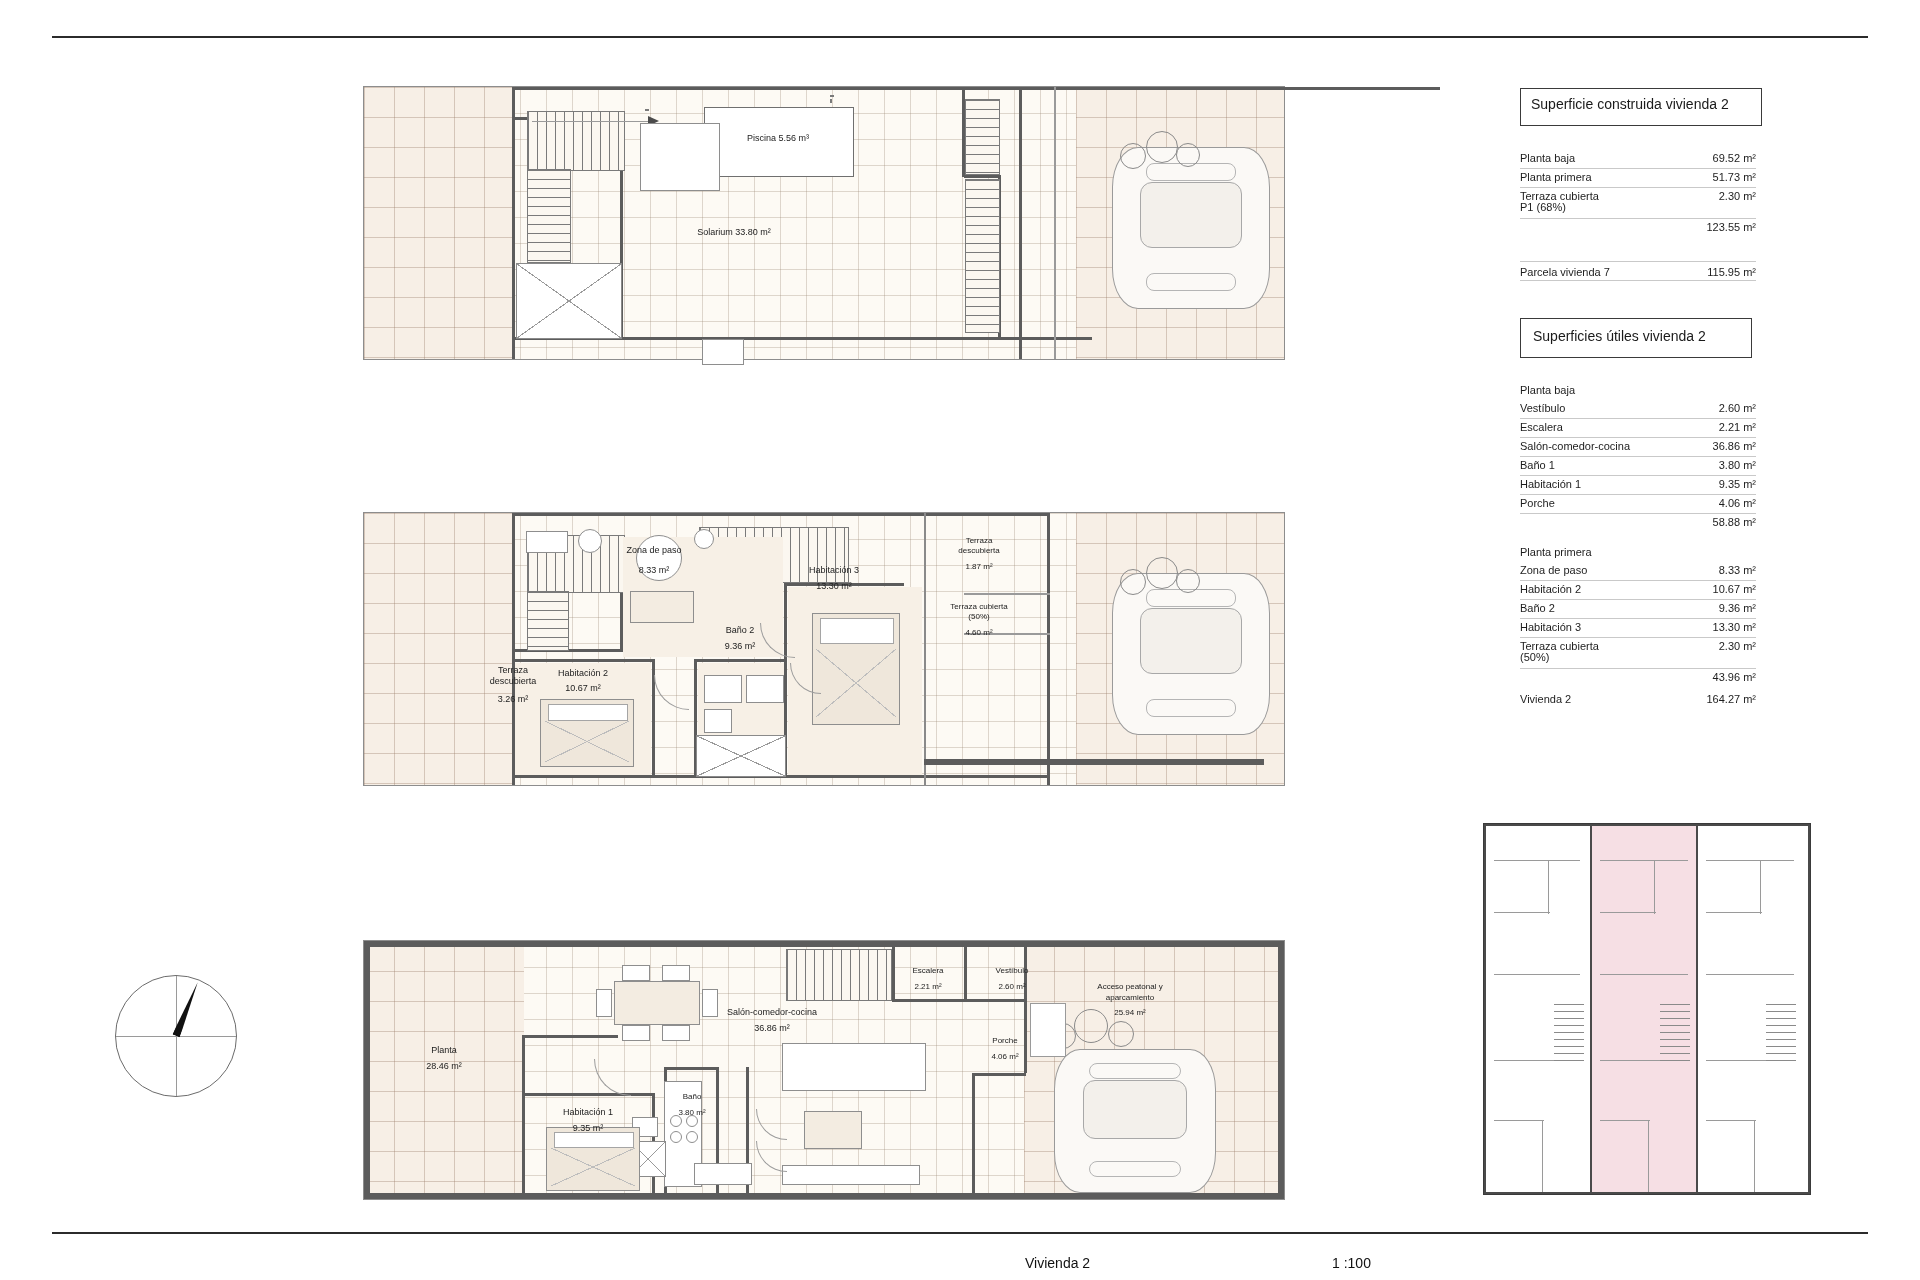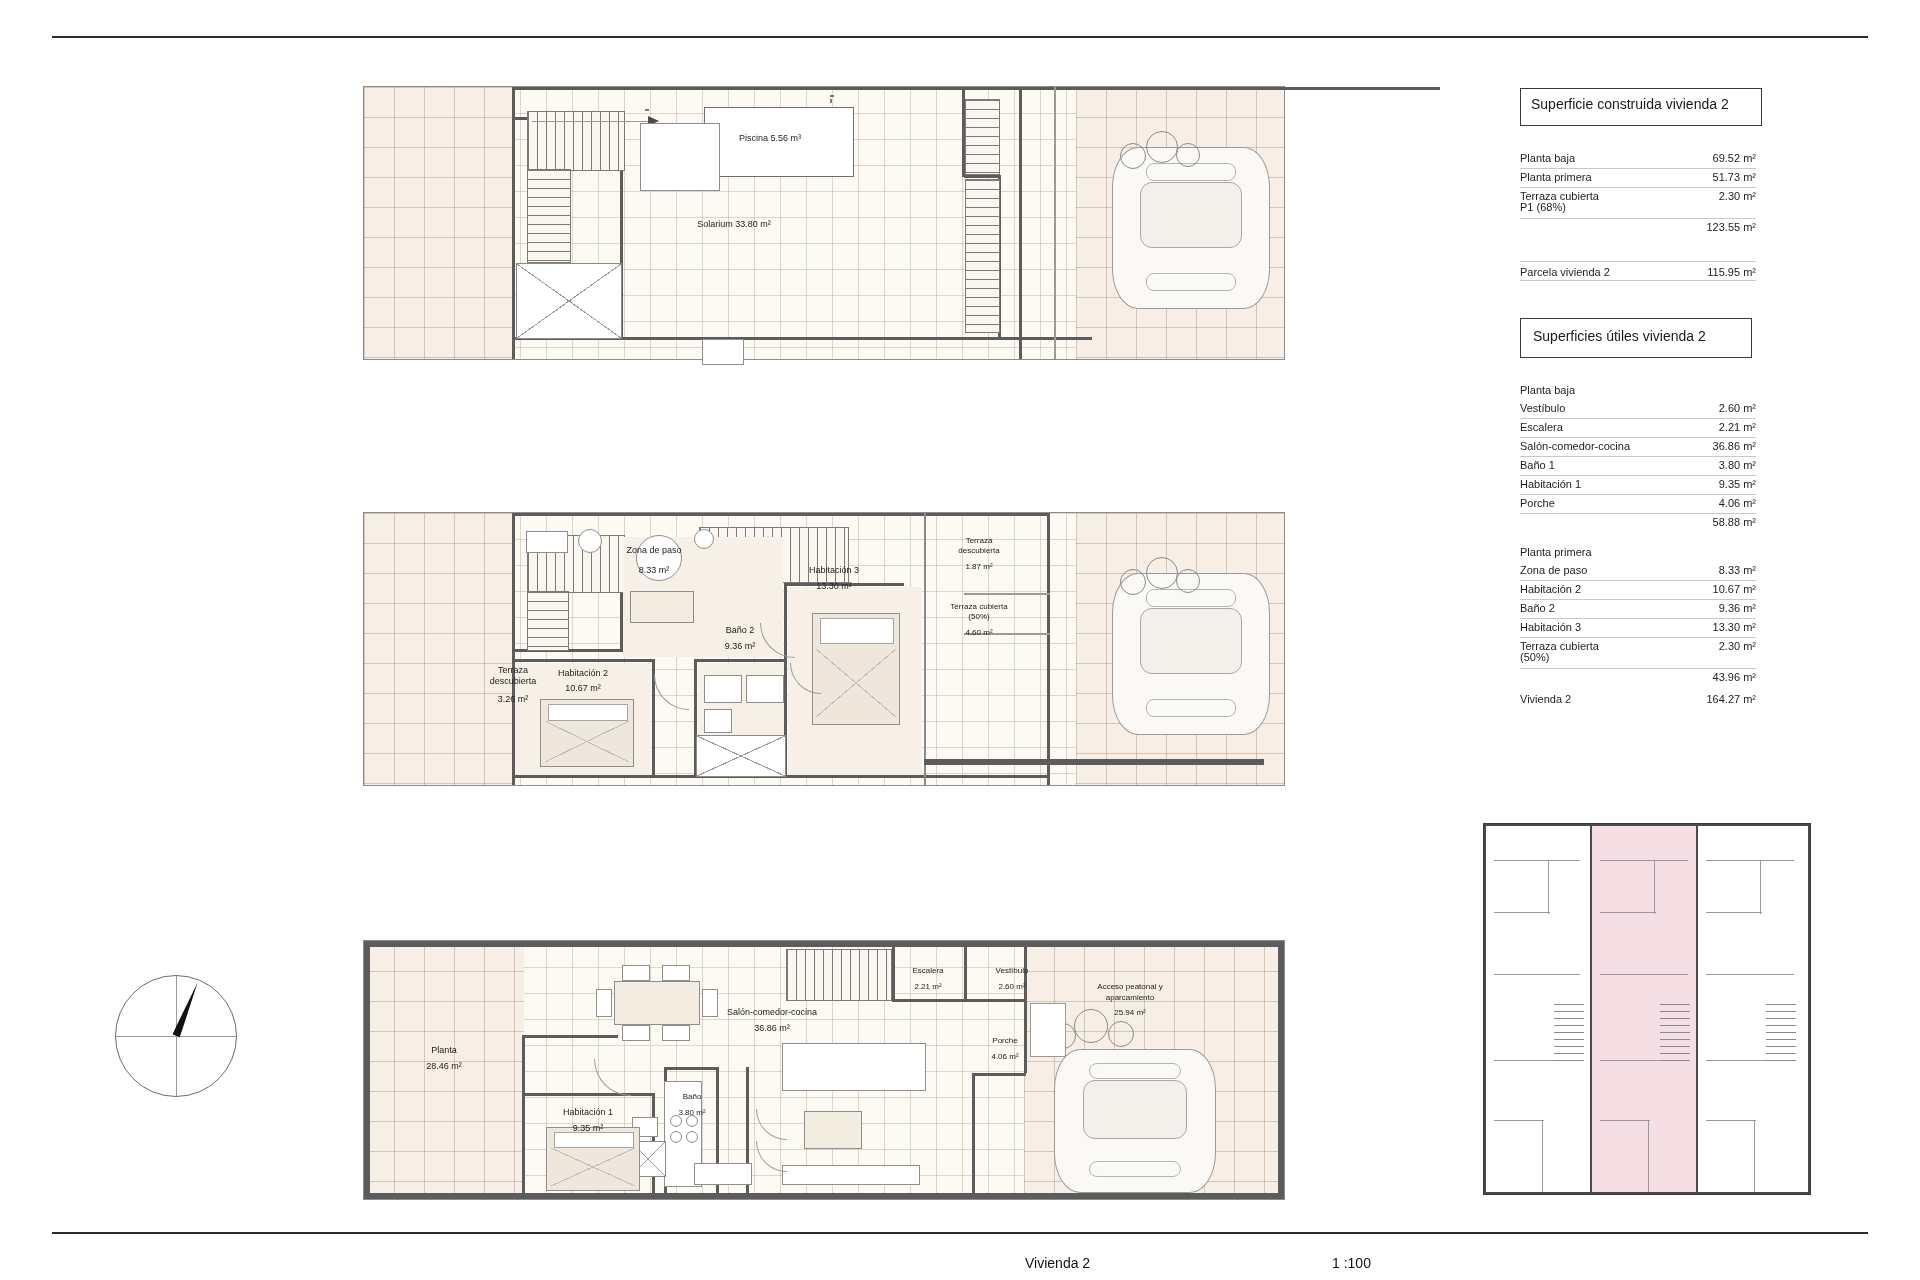--- a/index.html
+++ b/index.html
@@ -117,22 +117,22 @@
     <div class="thin" style="left:690px;top:0;width:2px;height:272px;"></div>
 
     <div class="stairH" style="left:163px;top:24px;width:96px;height:58px;"></div>
     <div class="stair" style="left:163px;top:82px;width:42px;height:92px;"></div>
     <div class="cross" style="left:152px;top:176px;width:104px;height:74px;"></div>
     <div class="thin" style="left:168px;top:34px;width:118px;height:1px;"></div>
     <div style="position:absolute;left:284px;top:29px;width:0;height:0;border-left:11px solid #4b4b4b;border-top:5px solid transparent;border-bottom:5px solid transparent;"></div>
 
     <div class="pool" style="left:340px;top:20px;width:148px;height:68px;"></div>
     <div class="furnW" style="left:276px;top:36px;width:78px;height:66px;"></div>
-    <div class="lbl" style="left:332px;top:46px;width:148px;">Piscina 5.56 m³</div>
-    <div class="lbl" style="left:280px;top:132px;width:180px;">Solarium 33.80 m²</div>
+    <div class="lbl" style="left:340px;top:46px;width:148px;">Piscina 5.56 m³</div>
+    <div class="lbl" style="left:280px;top:140px;width:180px;">Solarium 33.80 m²</div>
 
     <div class="stairH" style="left:281px;top:22px;width:2px;height:0;"></div>
     <div class="stair" style="left:466px;top:8px;width:2px;height:0;"></div>
     <div class="stairH" style="left:466px;top:14px;width:0;height:0;"></div>
     <div class="stair" style="left:466px;top:12px;width:0;height:0;"></div>
     <div class="stair" style="left:601px;top:12px;width:33px;height:74px;"></div>
     <div class="stair" style="left:601px;top:92px;width:33px;height:152px;"></div>
 
     <div class="furnW" style="left:338px;top:252px;width:40px;height:24px;"></div>
 
@@ -327,21 +327,21 @@
     </div>
     <div class="row" style="height:30px;">
       <span class="k">Terraza cubierta</span>
       <span class="k2">P1 (68%)</span>
       <span class="v">2.30 m²</span>
     </div>
     <div class="sum" style="height:22px;">
       <span class="v">123.55 m²</span>
     </div>
     <div class="row" style="margin-top:20px;border-top:1px solid #c9c9c9;">
-      <span class="k" style="top:4px;">Parcela vivienda 2</span>
+      <span class="k" style="top:4px;">Parcela vivienda 7</span>
       <span class="v" style="top:4px;margin-left:16px;">115.95 m²</span>
     </div>
   </div>
 
   <div class="box" style="left:1520px;top:318px;width:230px;height:38px;">
     <div class="t" style="left:12px;top:9px;">Superficies útiles vivienda 2</div>
   </div>
 
   <div class="tbl" style="left:1520px;top:384px;width:236px;">
     <div class="hdr" style="font-size:11px;">Planta baja</div>

